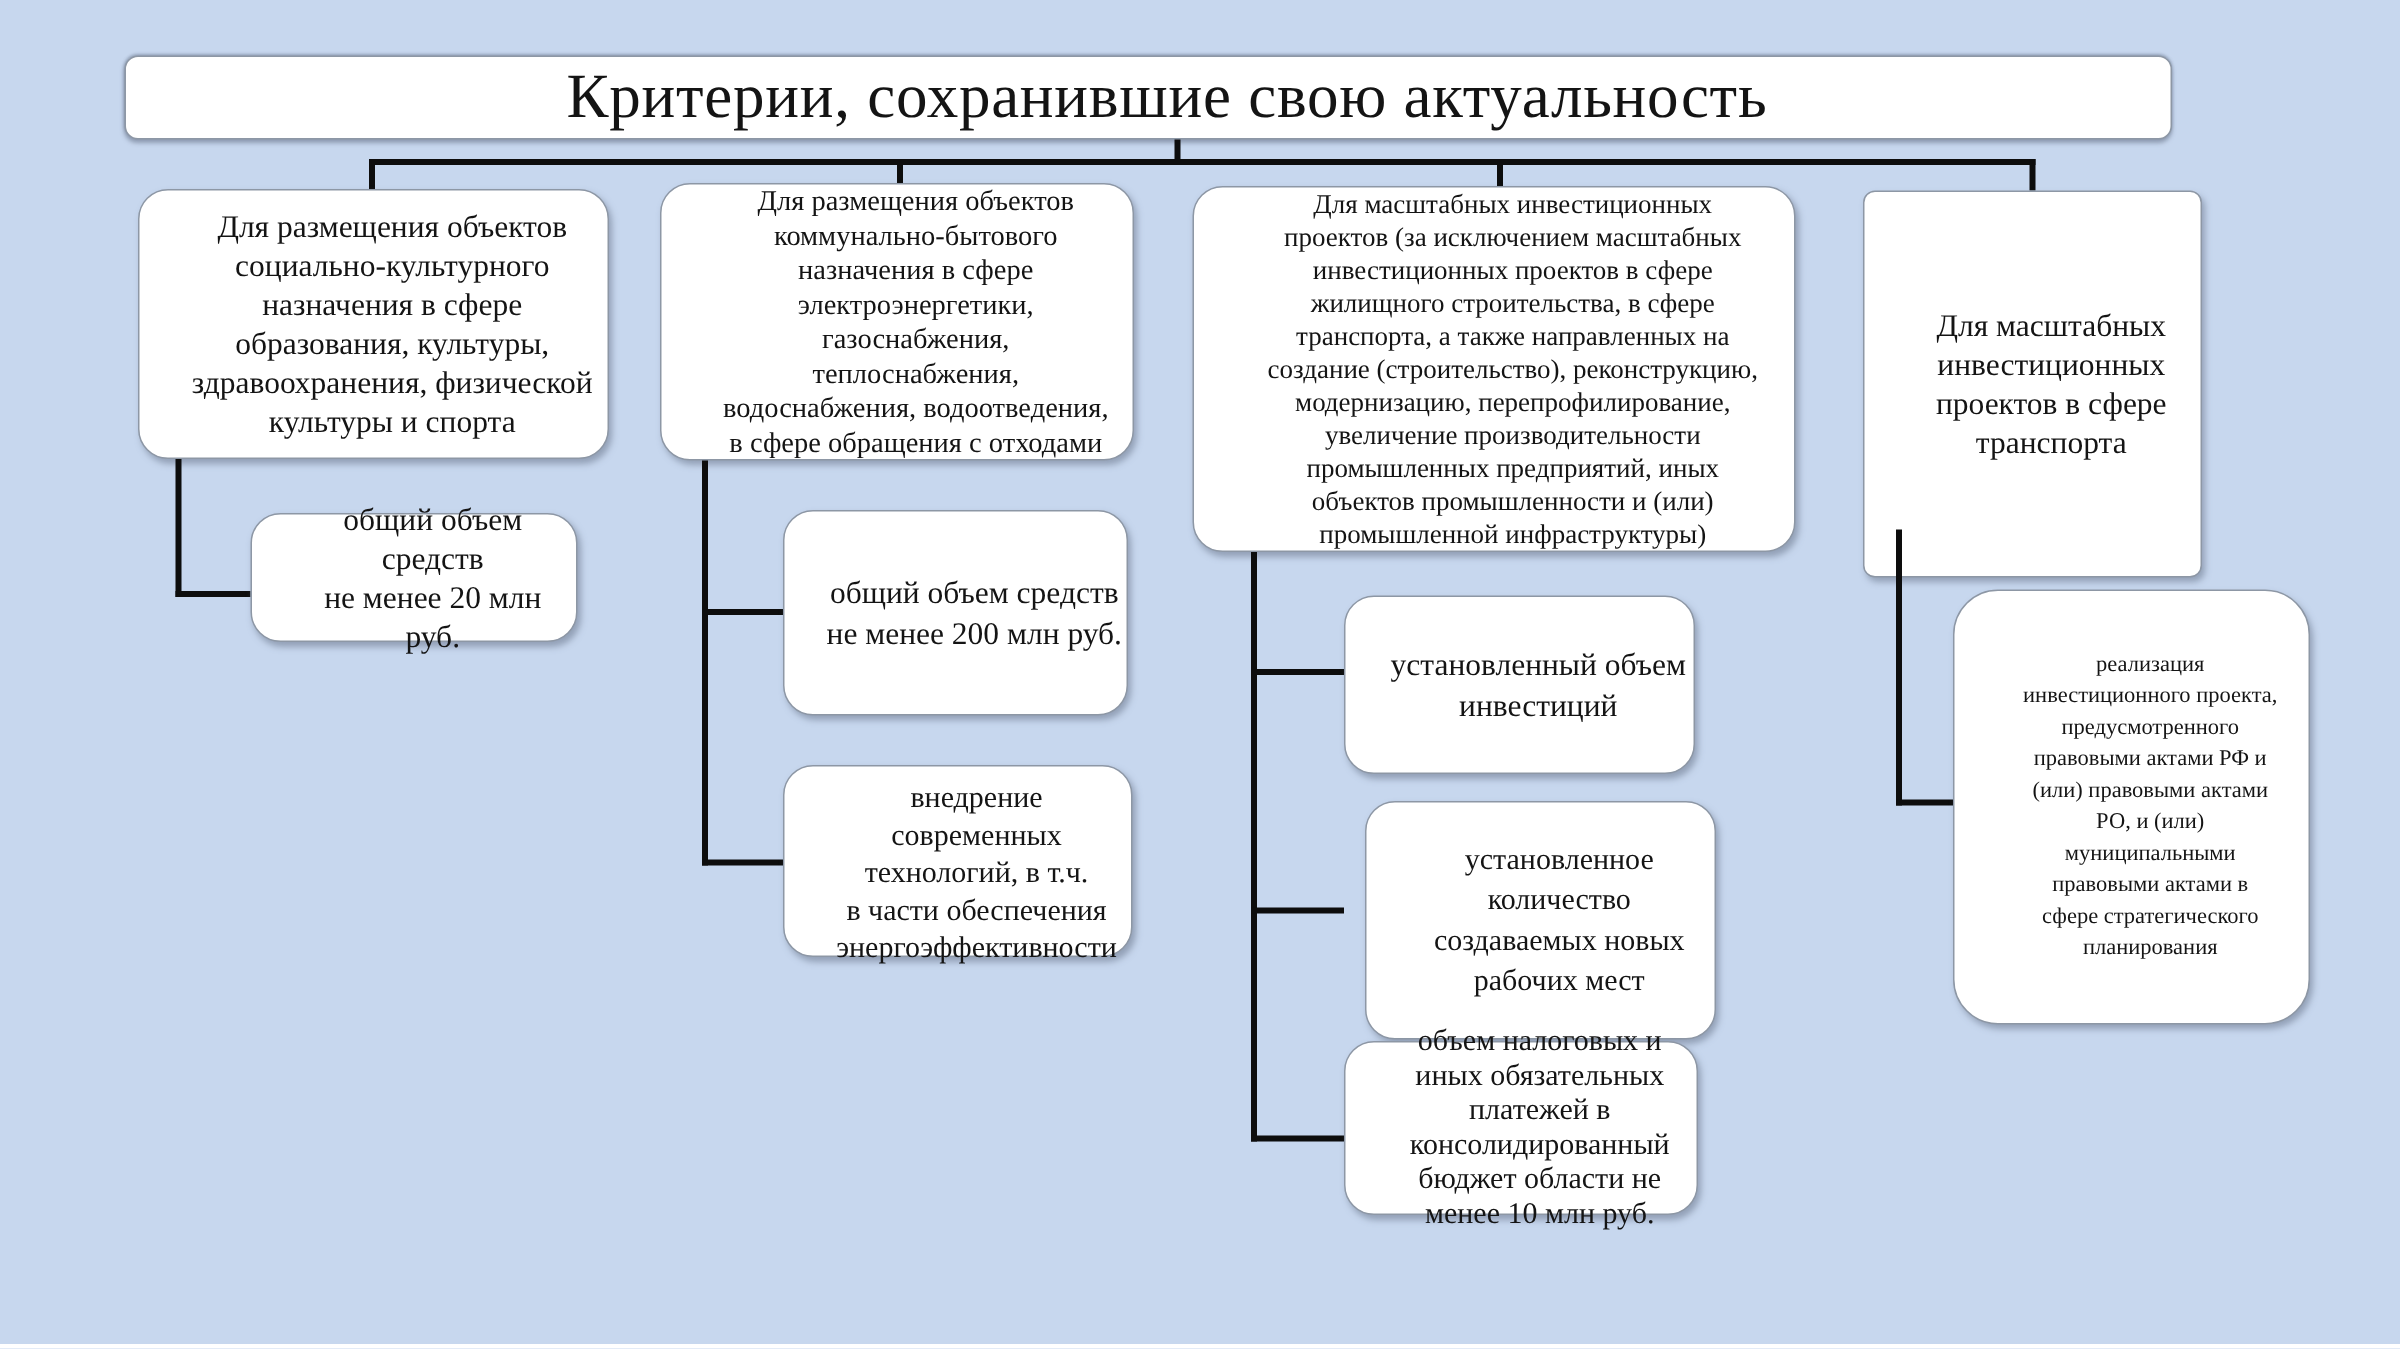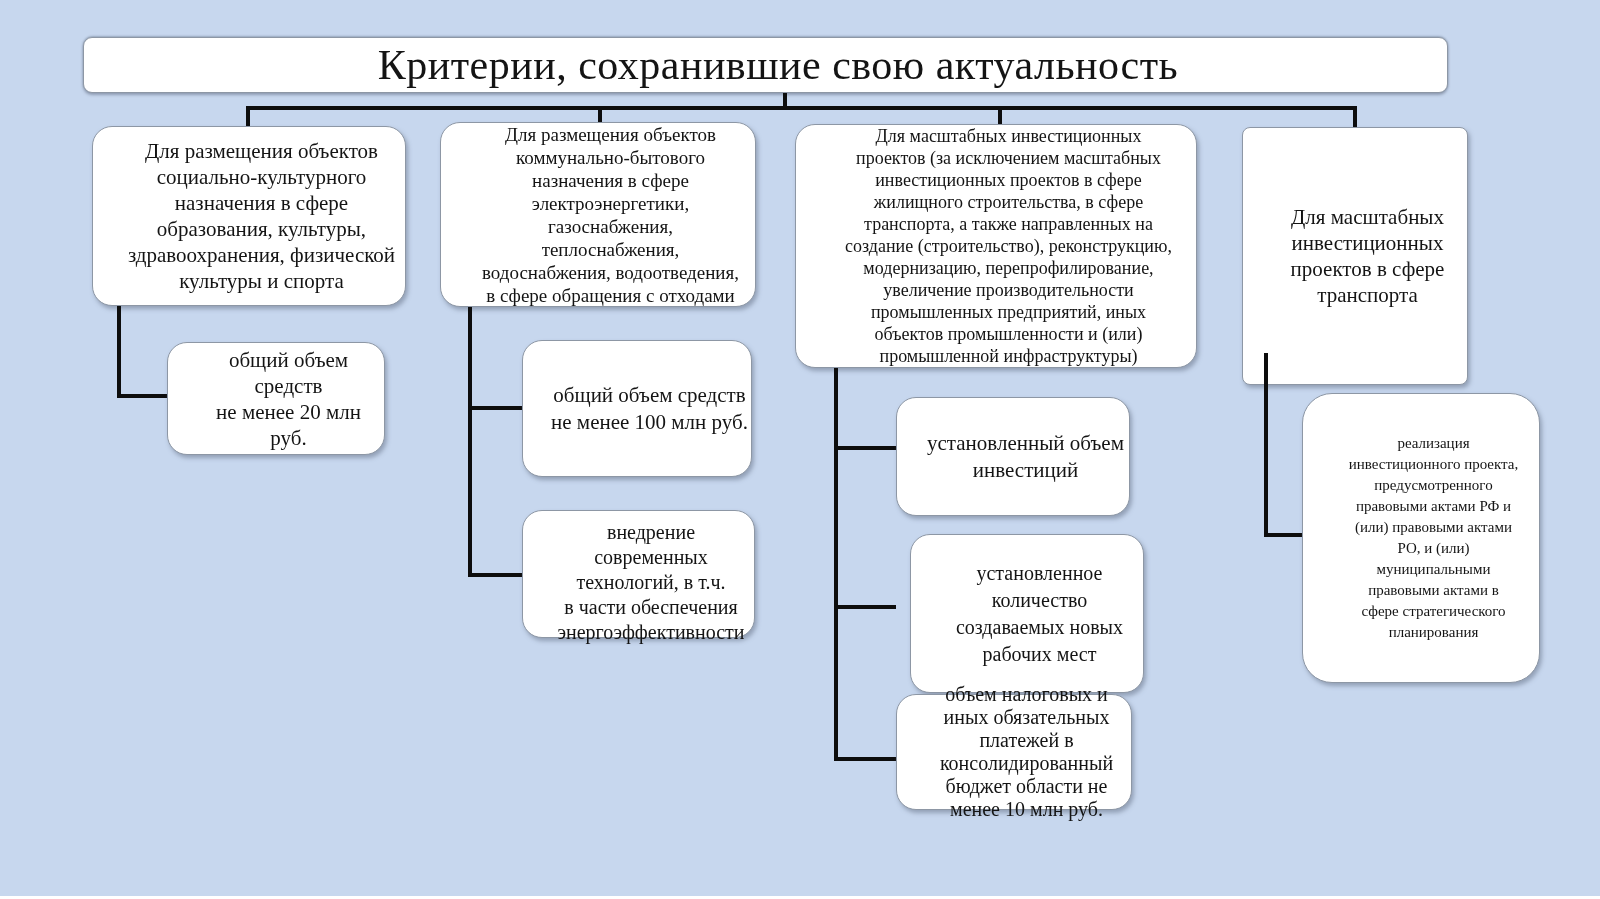--- a/index.html
+++ b/index.html
@@ -64,21 +64,21 @@
   <div class="box" style="left:92px;top:126px;width:314px;height:180px;">
     <span class="txt t-c1">Для размещения объектов
 социально-культурного
 назначения в сфере
 образования, культуры,
 здравоохранения, физической
 культуры и спорта</span>
   </div>
   <div class="line" style="left:117px;top:306px;width:4px;height:92px;"></div>
   <div class="line" style="left:117px;top:394px;width:50px;height:4px;"></div>
-  <div class="box" style="left:167px;top:342px;width:218px;height:113px;">
+  <div class="box" style="left:167px;top:342px;width:218px;height:86px;">
     <span class="txt t-c1a">общий объем
 средств
 не менее 20 млн
 руб.</span>
   </div>
 
   <div class="box" style="left:440px;top:122px;width:316px;height:185px;">
     <span class="txt t-c2">Для размещения объектов
 коммунально-бытового
 назначения в сфере
@@ -86,21 +86,21 @@
 газоснабжения,
 теплоснабжения,
 водоснабжения, водоотведения,
 в сфере обращения с отходами</span>
   </div>
   <div class="line" style="left:468px;top:307px;width:4px;height:270px;"></div>
   <div class="line" style="left:468px;top:406px;width:54px;height:4px;"></div>
   <div class="line" style="left:468px;top:573px;width:54px;height:4px;"></div>
   <div class="box" style="left:522px;top:340px;width:230px;height:137px;">
     <span class="txt t-c2a">общий объем средств
-не менее 100 млн руб.</span>
+не менее 200 млн руб.</span>
   </div>
   <div class="box" style="left:522px;top:510px;width:233px;height:128px;">
     <span class="txt t-c2b">внедрение
 современных
 технологий, в т.ч.
 в части обеспечения
 энергоэффективности</span>
   </div>
 
   <div class="box" style="left:795px;top:124px;width:402px;height:244px;">

